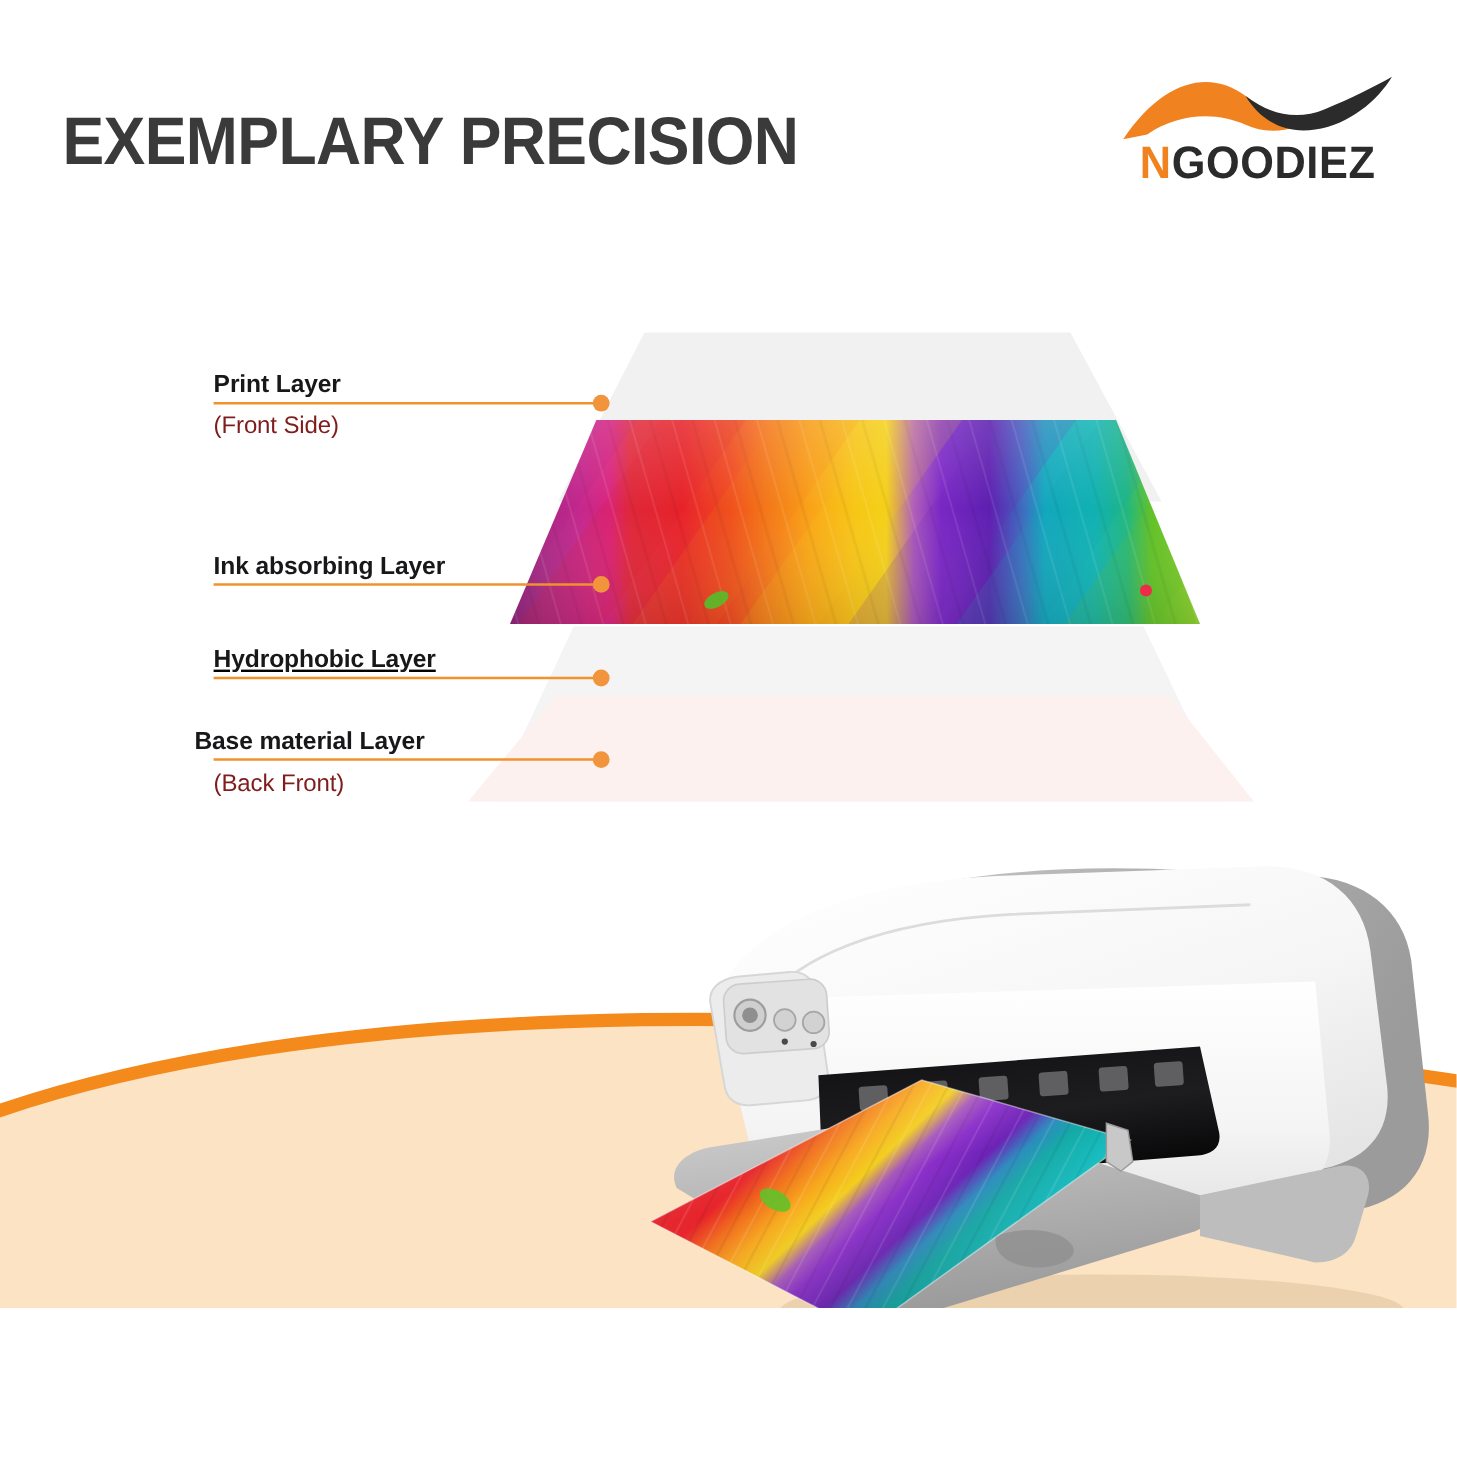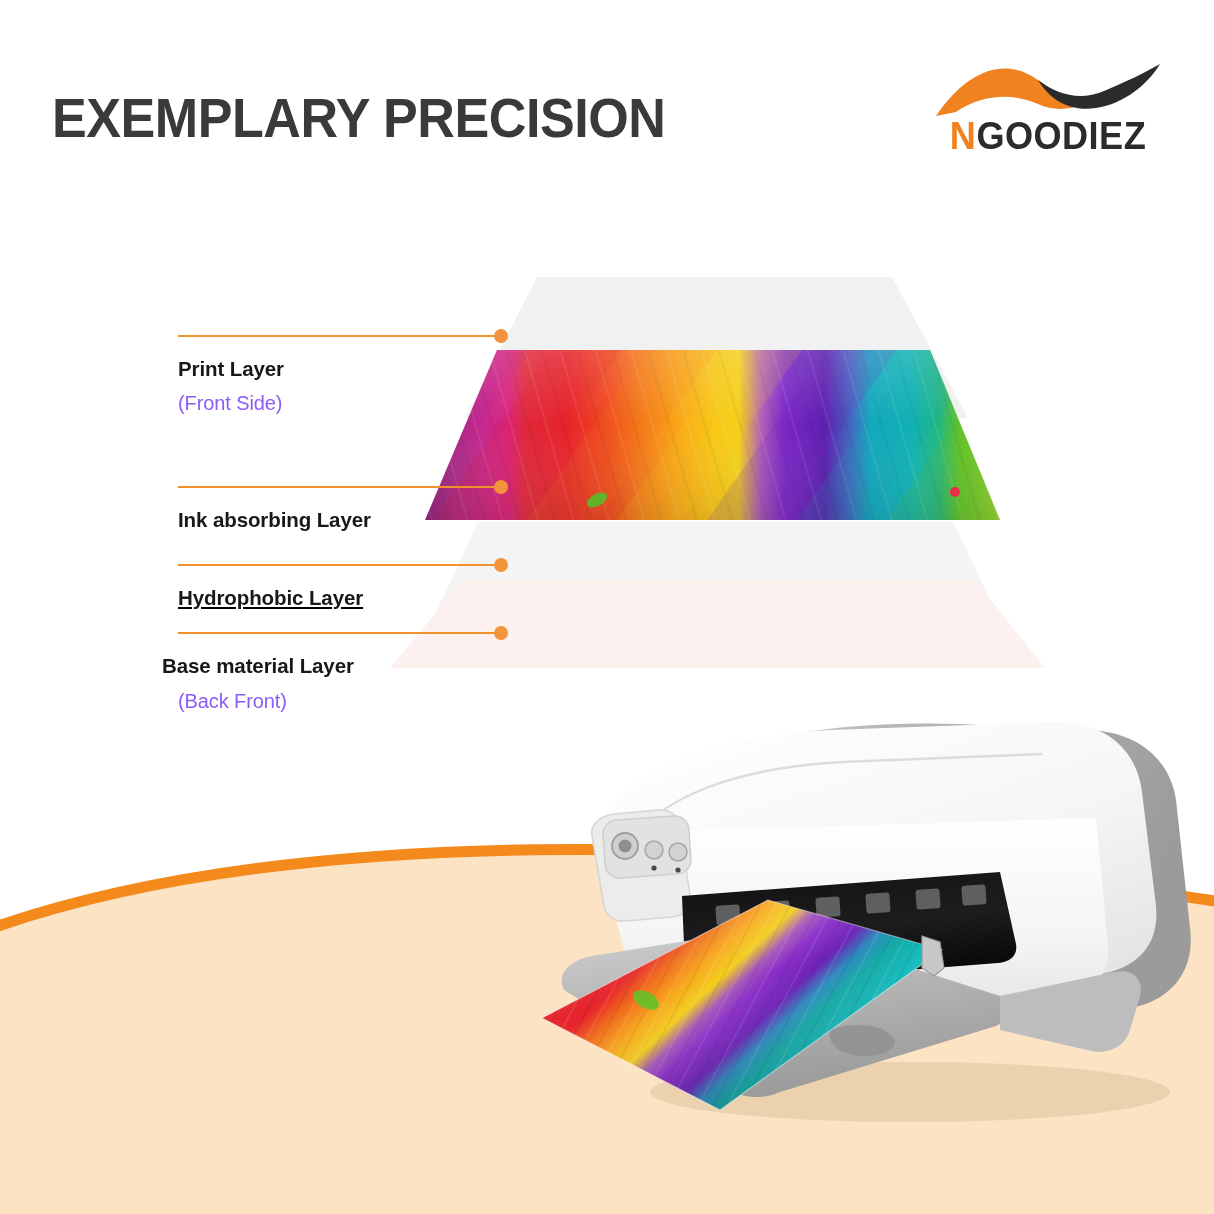--- a/index.html
+++ b/index.html
@@ -3,21 +3,21 @@
 <meta charset="utf-8">
 <style>
   html,body{margin:0;padding:0;}
   body{
     width:1214px;height:1214px;
     background:#ffffff;
     font-family:"Liberation Sans", sans-serif;
     overflow:hidden;
     position:relative;
   }
-  #root{position:relative;width:1214px;height:1214px;background:#fff;overflow:hidden;}
+  #root{position:relative;width:1214px;height:1090px;background:#fff;overflow:hidden;}
 
   
   .header{position:absolute;left:0;top:0;width:1214px;height:200px;}
   .page-title{
     position:absolute;left:52px;top:88px;
     font-size:56px;line-height:60px;
     font-weight:bold;letter-spacing:-0.5px;
     color:#3a3a3a;
     font-family:"Liberation Sans", sans-serif;
     transform:scaleX(0.93);transform-origin:left center;
@@ -33,27 +33,27 @@
     color:#2b2b2b;
     white-space:nowrap;
     transform:scaleX(0.95);transform-origin:center;
   }
   .brand-word .n{color:#F0831F;}
 
   
   .layers{position:absolute;left:0;top:250px;width:1214px;height:440px;}
   .layers svg{position:absolute;left:0;top:0;}
 
-  .lbl{position:absolute;white-space:nowrap;margin-top:48px;}
+  .lbl{position:absolute;white-space:nowrap;}
   .lbl .t1{
     font-size:20.5px;font-weight:bold;color:#18181a;
     letter-spacing:-0.1px;line-height:26px;
   }
   .lbl .t2{
-    font-size:20px;font-weight:normal;color:#8b5cf6;
+    font-size:20px;font-weight:normal;color:#7f1d1d;
     letter-spacing:-0.1px;line-height:26px;
   }
 
   
   .bottom{position:absolute;left:0;top:780px;width:1214px;height:434px;}
   .bottom svg{position:absolute;left:0;top:0;}
   .promo{
     position:absolute;left:88px;top:980px;width:470px;
     font-size:30px;line-height:43px;color:#1d1d1f;
     letter-spacing:-0.2px;

